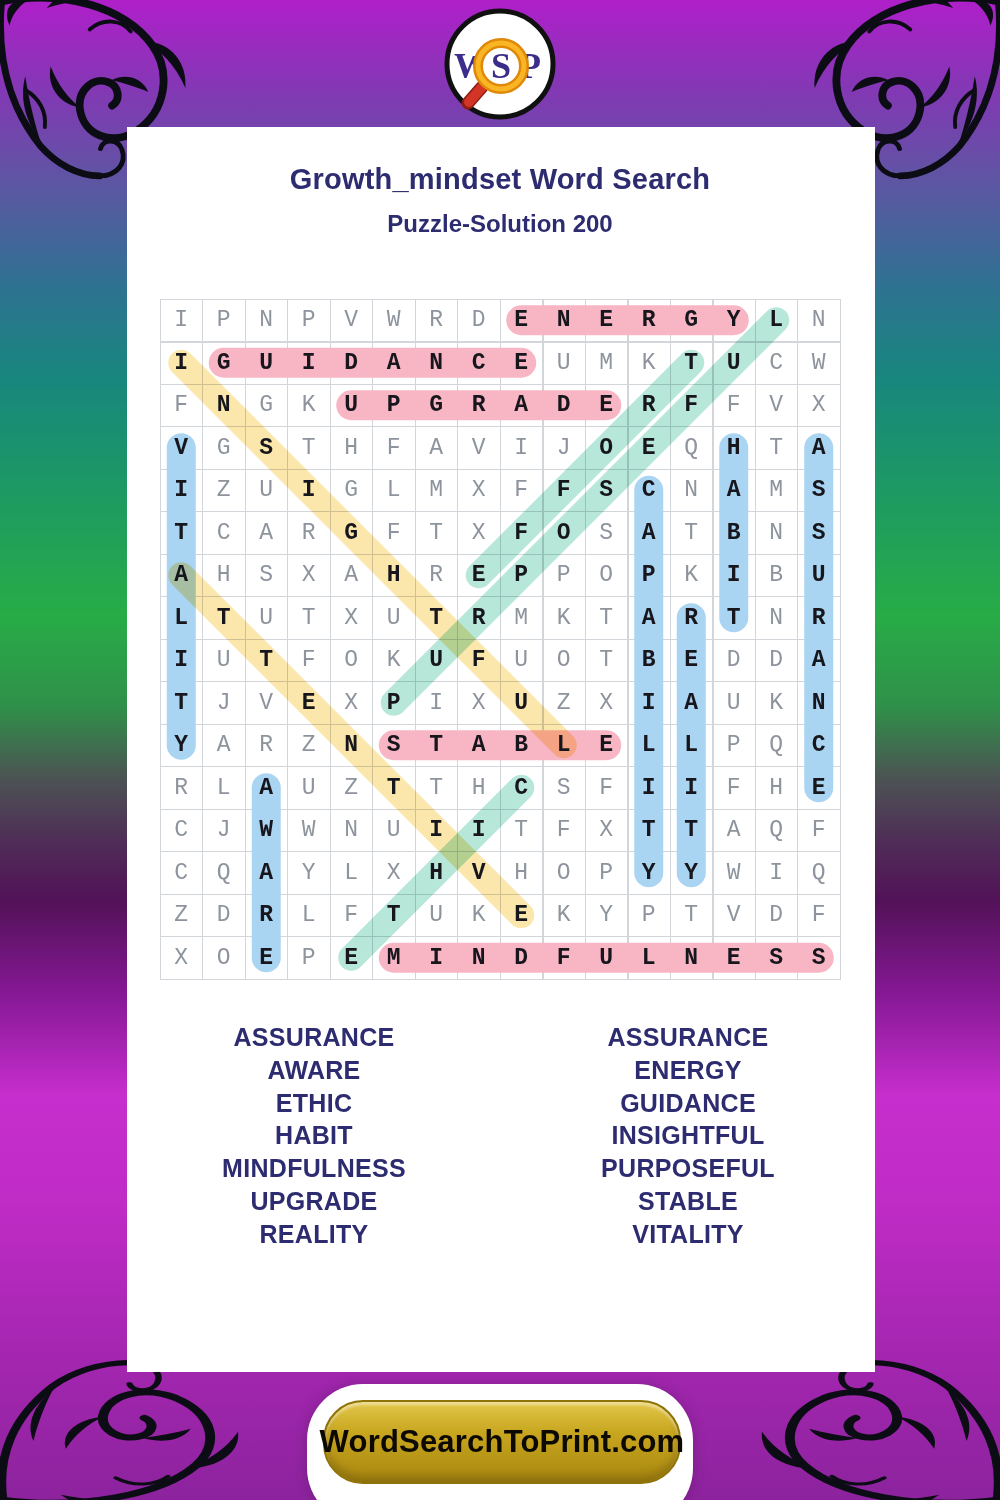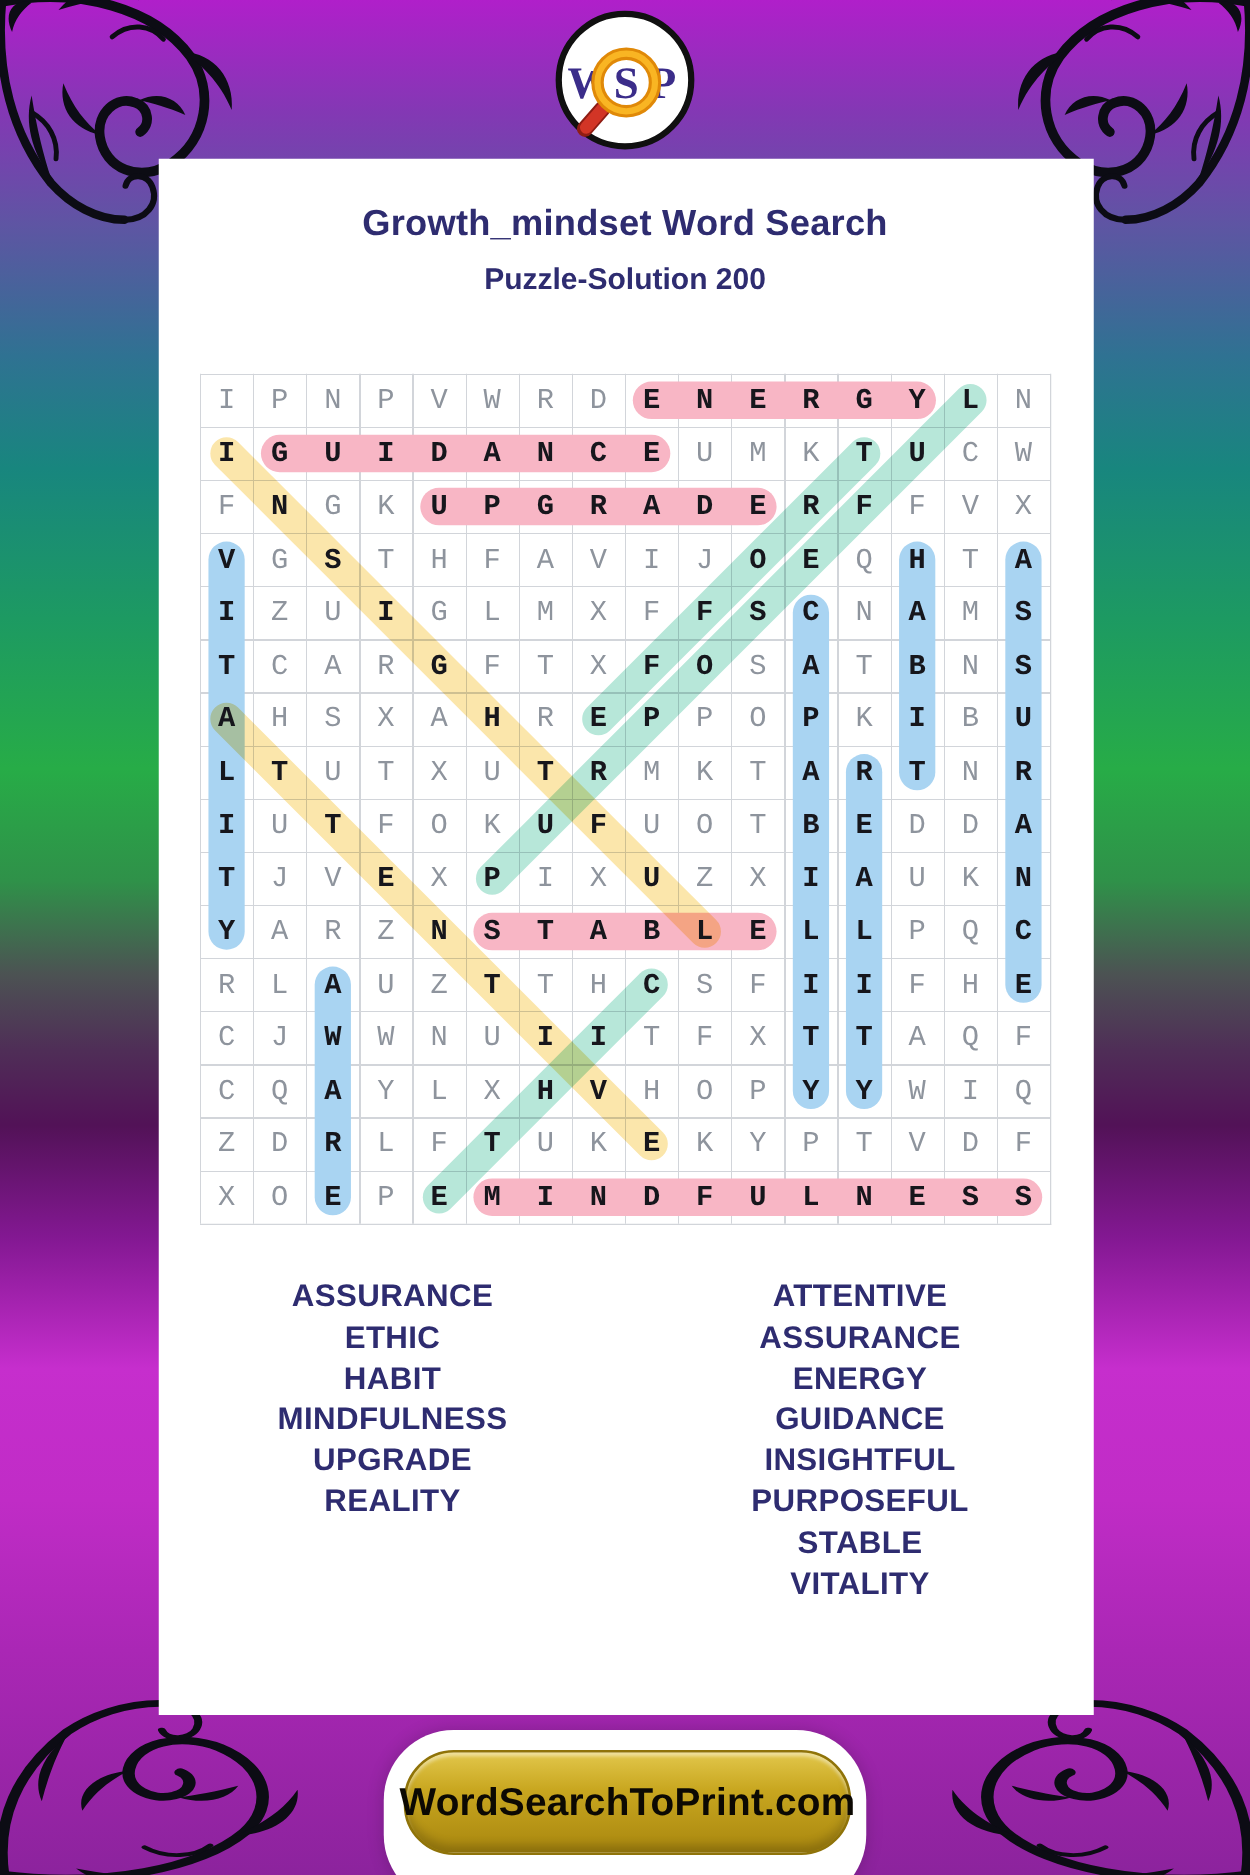--- a/index.html
+++ b/index.html
@@ -405,28 +405,28 @@
         <span class="lt sol" style="left: 510px; top: 637.5px;">N</span>
         <span class="lt sol" style="left: 552.5px; top: 637.5px;">E</span>
         <span class="lt sol" style="left: 595px; top: 637.5px;">S</span>
         <span class="lt sol" style="left: 637.5px; top: 637.5px;">S</span>
       </div>
   </div>
 
   <div class="words">
     <ul id="wl-left">
         <li>ASSURANCE</li>
+        <li>AWARE</li>
         <li>ETHIC</li>
         <li>HABIT</li>
         <li>MINDFULNESS</li>
         <li>UPGRADE</li>
         <li>REALITY</li>
       </ul>
     <ul id="wl-right">
-        <li>ATTENTIVE</li>
         <li>ASSURANCE</li>
         <li>ENERGY</li>
         <li>GUIDANCE</li>
         <li>INSIGHTFUL</li>
         <li>PURPOSEFUL</li>
         <li>STABLE</li>
         <li>VITALITY</li>
       </ul>
   </div>
 

